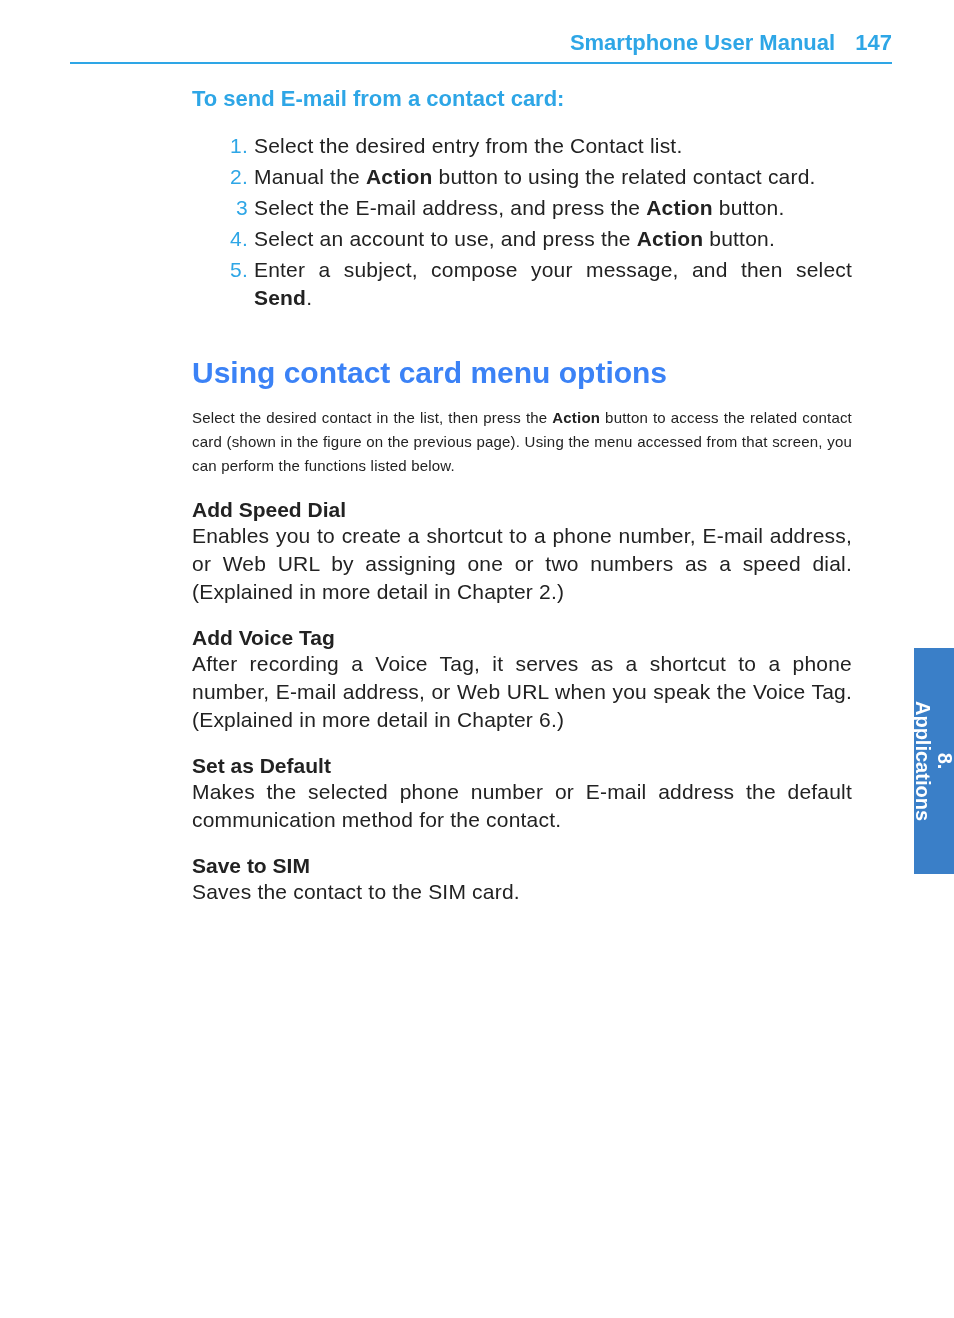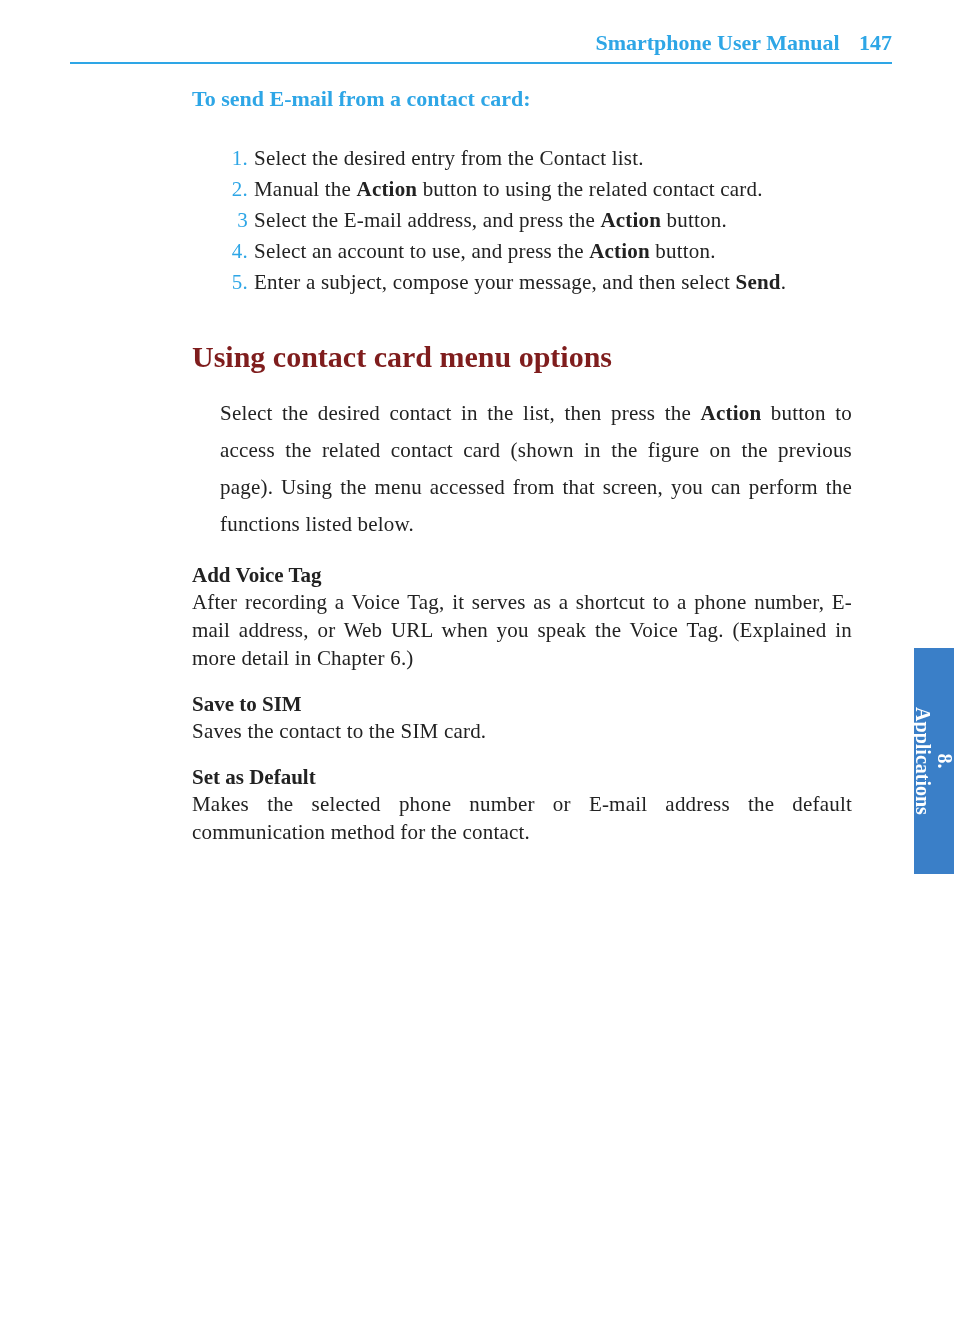--- a/index.html
+++ b/index.html
@@ -10,21 +10,20 @@
     height: 1318px;
     font-family: Arial, Helvetica, sans-serif;
     color: #222;
     position: relative;
     overflow: hidden;
   }
   .page {
     position: relative;
     width: 954px;
     height: 1010px;
-    font-family: Liberation Serif, serif;
   }
   .header-line {
     position: absolute;
     top: 30px;
     left: 70px;
     right: 62px;
     border-bottom: 2px solid #2ea6e6;
     padding-bottom: 6px;
     text-align: right;
     font-weight: bold;
@@ -36,21 +35,21 @@
   .content {
     position: absolute;
     top: 86px;
     left: 192px;
     width: 660px;
   }
   .subheading {
     color: #2ea6e6;
     font-weight: bold;
     font-size: 22px;
-    margin-bottom: 32px;
+    margin-bottom: 20px;
   }
   ol.steps {
     list-style: none;
     padding-left: 62px;
     margin: 0 0 44px 0;
     counter-reset: step;
   }
   ol.steps li {
     position: relative;
     font-size: 21px;
@@ -62,32 +61,31 @@
   ol.steps li .num {
     position: absolute;
     left: -36px;
     top: 0;
     color: #2ea6e6;
     font-weight: normal;
     width: 30px;
     text-align: right;
   }
   .h2 {
-    color: #7f1d1d;
+    color: #3b82f6;
     font-weight: bold;
     font-size: 30px;
     margin-bottom: 16px;
   }
   .para {
-    font-size: 21px;
-    line-height: 37px;
+    font-size: 15px;
+    line-height: 24px;
     text-align: justify;
     margin-bottom: 18px;
     letter-spacing: 0.2px;
-    margin-left: 28px;
   }
   .option-title {
     font-weight: bold;
     font-size: 21px;
     margin-top: 20px;
     margin-bottom: 0px;
   }
   .option-desc {
     font-size: 21px;
     line-height: 28px;
@@ -153,35 +151,39 @@
         <span>Enter a subject, compose your message, and then select </span><b>Send</b><span>.</span>
       </li>
     </ol>
 
     <div class="h2">Using contact card menu options</div>
 
     <p class="para">
       <span>Select the desired contact in the list, then press the </span><b>Action</b><span> button to access the related contact card (shown in the figure on the previous page).  Using the menu accessed from that screen, you can perform the functions listed below.</span>
     </p>
 
+    <div>
+      <div class="option-title">Add Speed Dial</div>
+      <div class="option-desc">Enables you to create a shortcut to a phone number, E-mail address, or Web URL by assigning one or two numbers as a speed dial.  (Explained in more detail in Chapter 2.)</div>
+    </div>
 
 
     <div>
       <div class="option-title">Add Voice Tag</div>
       <div class="option-desc">After recording a Voice Tag, it serves as a shortcut to a phone number, E-mail address, or Web URL when you speak the Voice Tag.  (Explained in more detail in Chapter 6.)</div>
     </div>
 
     <div>
-      <div class="option-title">Save to SIM</div>
-      <div class="option-desc">Saves the contact to the SIM card.</div>
+      <div class="option-title">Set as Default</div>
+      <div class="option-desc">Makes the selected phone number or E-mail address the default communication method for the contact.</div>
     </div>
 
     <div>
-      <div class="option-title">Set as Default</div>
-      <div class="option-desc">Makes the selected phone number or E-mail address the default communication method for the contact.</div>
+      <div class="option-title">Save to SIM</div>
+      <div class="option-desc">Saves the contact to the SIM card.</div>
     </div>
 
 
   </div>
 
   <div class="side-tab">
     <div class="side-tab-text">
       <span>8.</span><br>
       <span>Applications</span>
     </div>

